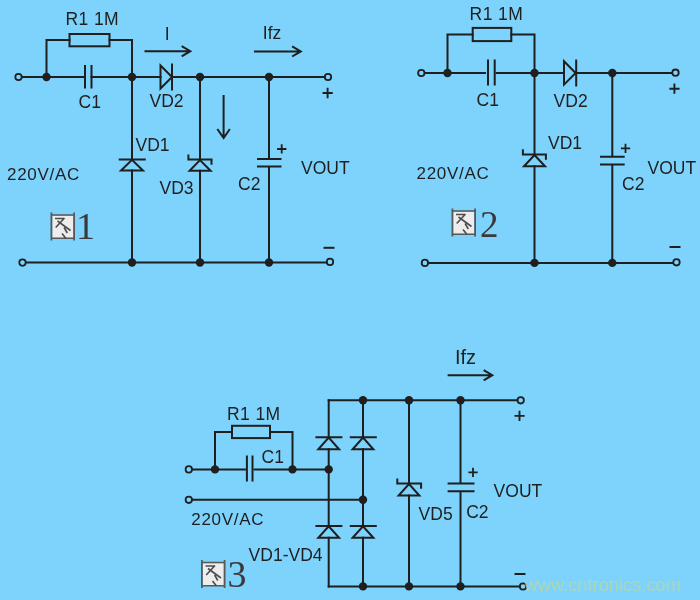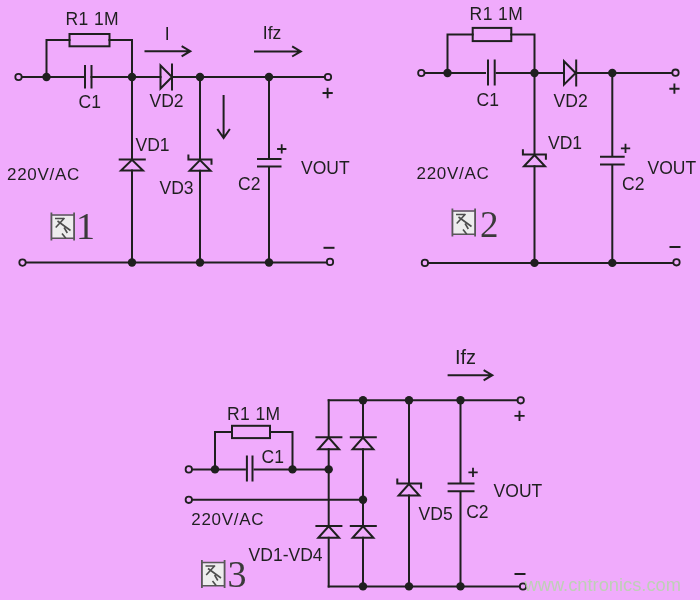--- a/index.html
+++ b/index.html
@@ -1,16 +1,16 @@
 <!DOCTYPE html>
 <html><head>
 <meta charset="utf-8">
 <style>
   html,body{margin:0;padding:0;background:#fff;}
-  #page{position:relative;width:700px;height:600px;background:#f0abfc;overflow:hidden;}
+  #page{position:relative;width:700px;height:600px;background:#7dd3fc;overflow:hidden;}
   svg{position:absolute;left:0;top:0;filter:blur(0.3px);}
   text{font-family:"Liberation Sans",sans-serif;fill:#1f1f1f;}
   .num{font-family:"Liberation Serif",serif;fill:#3a3a3a;}
   .wm{font-family:"Liberation Sans",sans-serif;fill:#b5d6aa;}
 </style>
 </head>
 <body>
 <div id="page">
 <svg width="700" height="600" viewBox="0 0 700 600">
 <g stroke="#1f1f1f" stroke-width="2" fill="none" stroke-linecap="square">

